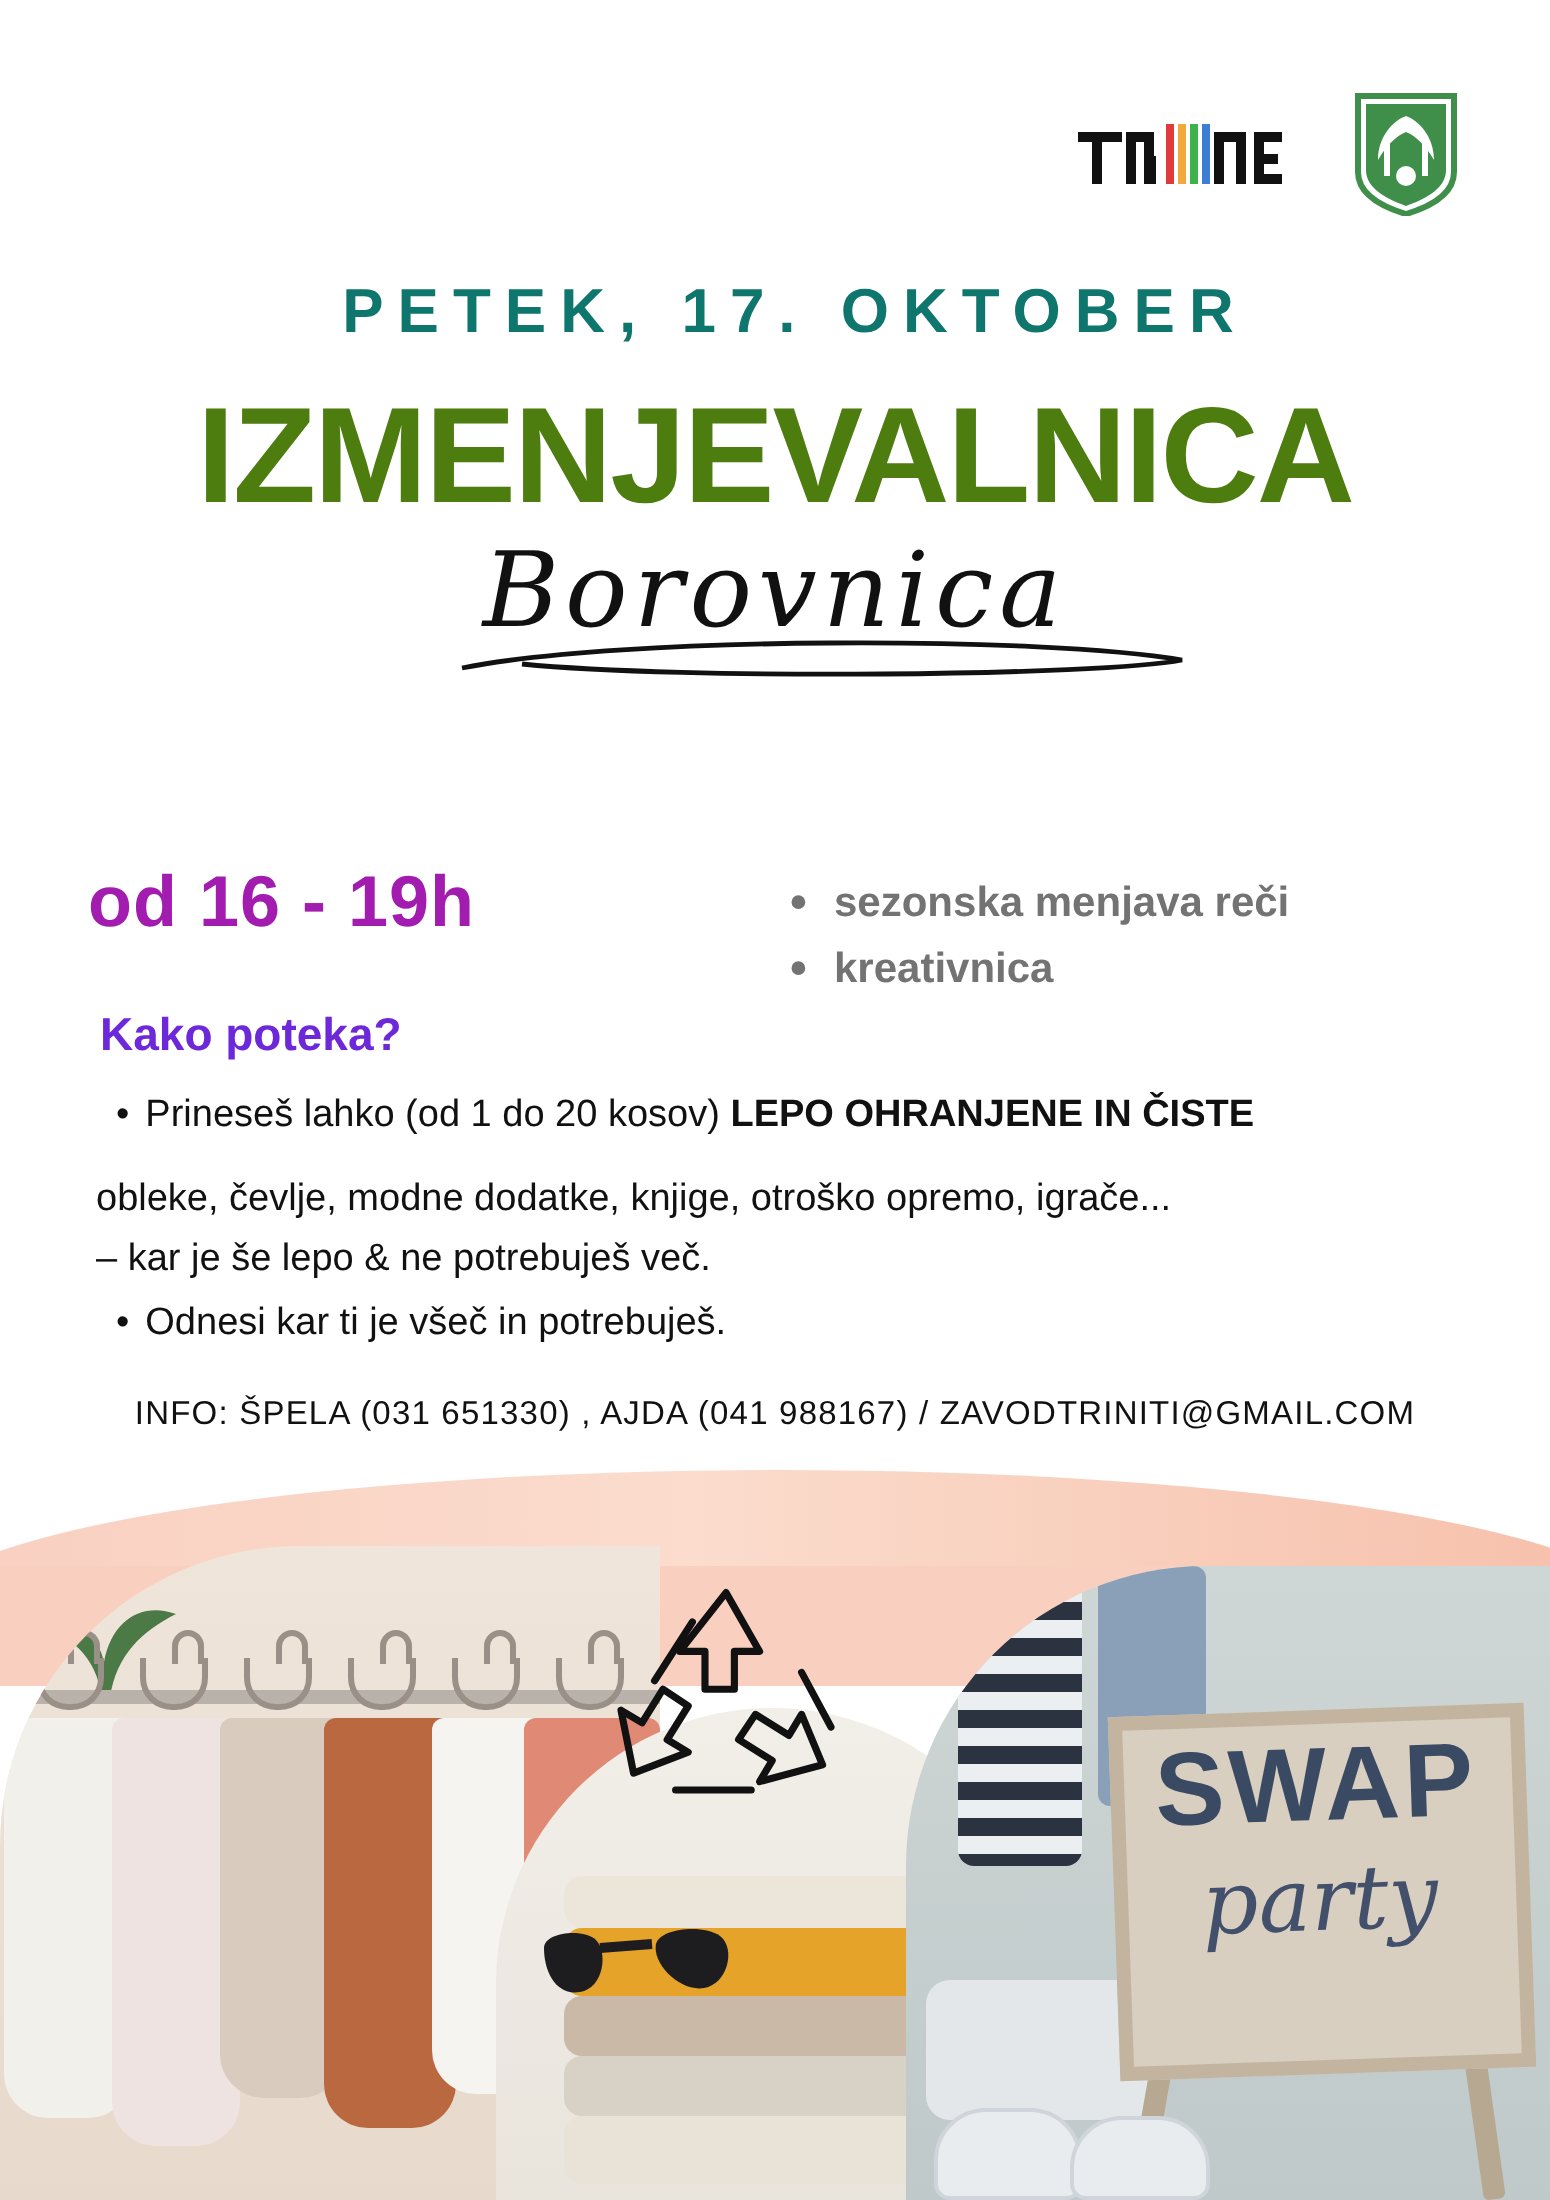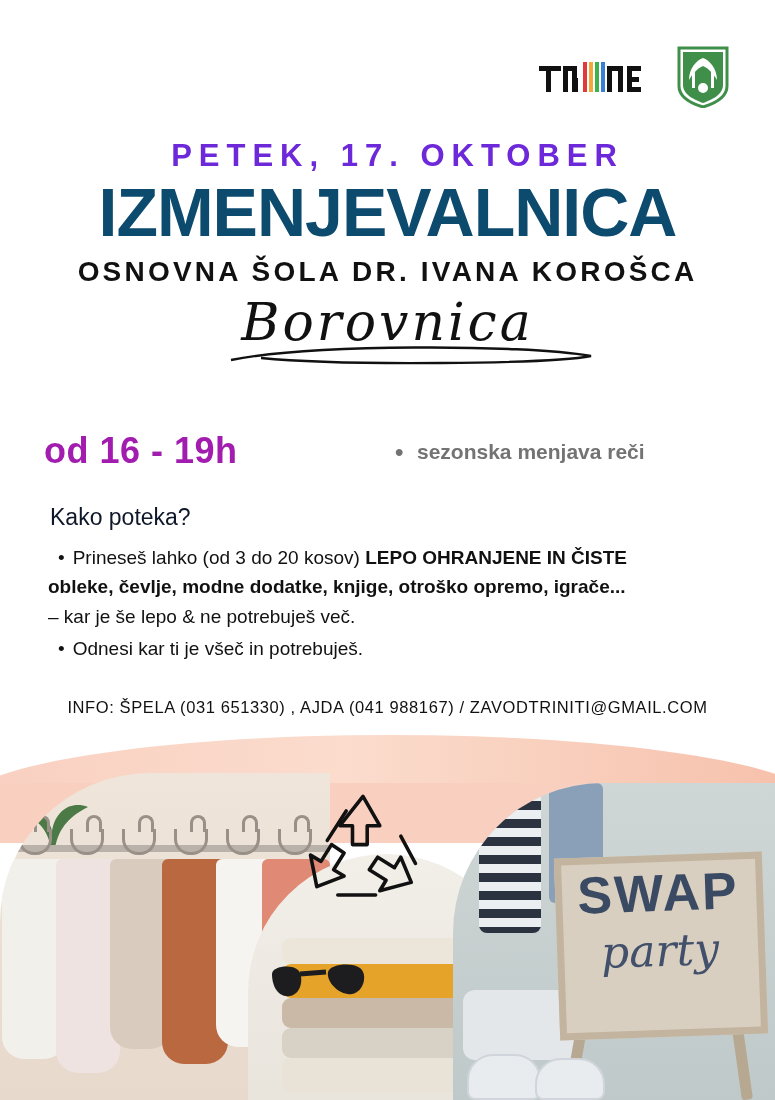--- a/index.html
+++ b/index.html
@@ -30,31 +30,31 @@
   
   .headline {
     position: absolute;
     top: 138px; left: 0; width: 775px;
     text-align: center;
   }
   .date-line {
     font-size: 31px;
     font-weight: 700;
     letter-spacing: 7px;
-    color: #6d28d9;
+    color: #0f766e;
     font-family: "Liberation Sans", sans-serif;
     padding-left: 20px;
   }
   .title-main {
     font-size: 68px;
     font-weight: 700;
     letter-spacing: -1px;
-    color: #0c4a6e;
+    color: #4d7c0f;
     line-height: 1.0;
-    margin-top: 4px;
+    margin-top: 20px;
     font-family: "Liberation Sans", sans-serif;
   }
   .subtitle-school {
     font-size: 28px;
     font-weight: 700;
     letter-spacing: 3.2px;
     color: #111111;
     margin-top: 10px;
   }
   .script-town {
@@ -99,37 +99,37 @@
   .bullets-right li::before {
     content: "•";
     position: absolute; left: 0; top: -2px;
     font-size: 24px;
   }
 
   .howto {
     position: absolute;
     top: 504px; left: 50px;
     font-size: 23px;
-    font-weight: 400;
-    color: #0f172a;
+    font-weight: 700;
+    color: #6d28d9;
   }
 
   .body-list {
     position: absolute;
     top: 544px; left: 48px; width: 680px;
     color: #111111;
   }
   .body-list .row {
     font-size: 19px;
     line-height: 1.45;
   }
   .row-1 { padding-left: 10px; }
   .row-1 .dot { margin-right: 8px; }
   .row-1 b { font-weight: 700; }
-  .row-2 { font-weight: 700; margin-top: 1px; }
+  .row-2 { font-weight: 400; margin-top: 14px; }
   .row-3 { margin-top: 3px; }
   .row-4 { padding-left: 10px; margin-top: 4px; }
   .row-4 .dot { margin-right: 8px; }
 
   .info-line {
     position: absolute;
     top: 698px; left: 0; width: 775px;
     text-align: center;
     font-size: 16.5px;
     letter-spacing: 0.6px;
@@ -300,40 +300,40 @@
         <circle cx="26" cy="42" r="5" fill="#ffffff"></circle>
         <rect x="15" y="26" width="3" height="16" fill="#ffffff"></rect>
         <rect x="34" y="26" width="3" height="16" fill="#ffffff"></rect>
       </svg>
     </div>
   </div>
 
   <div class="headline">
     <div class="date-line">PETEK, 17. OKTOBER</div>
     <div class="title-main">IZMENJEVALNICA</div>
-    <div class="subtitle-school">OSNOVNA ŠOLA DR. IVANA KOROŠCA</div>
     <div class="script-town">
       <span>Borovnica</span>
       <svg class="swoosh" viewBox="0 0 380 26" preserveAspectRatio="none">
         <path d="M10 18 C 90 2, 300 2, 370 14 C 330 22, 120 24, 40 16" fill="none" stroke="#111" stroke-width="2.4"></path>
       </svg>
     </div>
   </div>
 
   <div class="time">od 16 - 19h</div>
 
   <ul class="bullets-right">
     <li>sezonska menjava reči</li>
+    <li>kreativnica</li>
   </ul>
 
   <div class="howto">Kako poteka?</div>
 
   <div class="body-list">
     <div class="row row-1">
-      <span class="dot">•</span><span>Prineseš lahko (od 3 do 20 kosov)</span> <b>LEPO OHRANJENE IN ČISTE</b>
+      <span class="dot">•</span><span>Prineseš lahko (od 1 do 20 kosov)</span> <b>LEPO OHRANJENE IN ČISTE</b>
     </div>
     <div class="row row-2">obleke, čevlje, modne dodatke, knjige, otroško opremo, igrače...</div>
     <div class="row row-3">– kar je še lepo &amp; ne potrebuješ več.</div>
     <div class="row row-4">
       <span class="dot">•</span><span>Odnesi kar ti je všeč in potrebuješ.</span>
     </div>
   </div>
 
   <div class="info-line">INFO: ŠPELA (031 651330) ,  AJDA (041 988167) / ZAVODTRINITI@GMAIL.COM</div>
   <div class="sponsor-line">Dogodek sofinancira občina Borovnica.</div>

